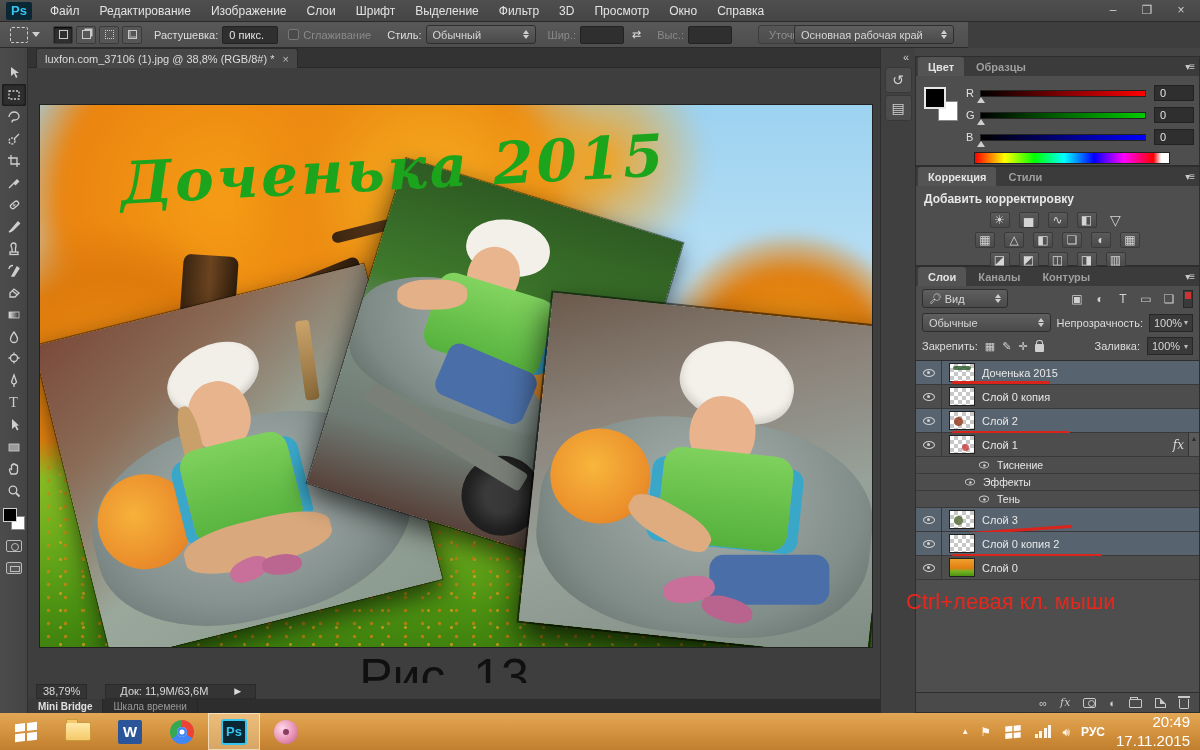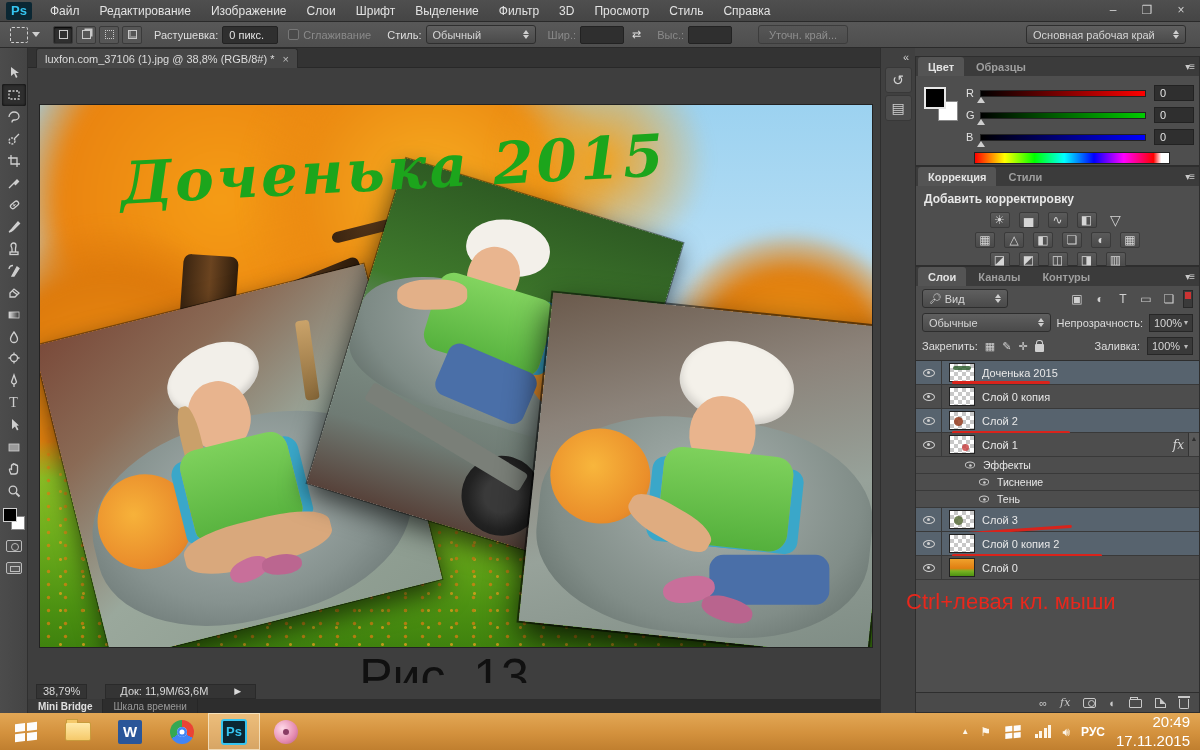--- a/index.html
+++ b/index.html
@@ -13,21 +13,21 @@
     display:flex; align-items:center; }
   .ps-logo { width:26px; height:18px; margin:0 8px 0 6px; background:#0b2733;
     color:#35c4f0; font-weight:bold; font-size:13px; display:flex; align-items:center;
     justify-content:center; border-radius:2px; }
   .menu-item { padding:0 10px; font-size:12px; color:#e3e3e3; cursor:default; }
   .win-controls { position:absolute; right:2px; top:0; display:flex; }
   .win-btn { width:34px; height:20px; display:flex; align-items:center; justify-content:center;
     color:#cfcfcf; font-size:12px; }
 
   
-  #optionsbar { position:absolute; left:0; top:22px; width:1200px; height:26px;
+  #optionsbar { position:absolute; left:0; top:22px; width:968px; height:26px;
     background:linear-gradient(#585858,#4e4e4e); border-bottom:1px solid #2a2a2a;
     display:flex; align-items:center; font-size:11px; }
   .opt-group { display:flex; align-items:center; margin-left:10px; }
   .tool-preview { width:18px; height:16px; border:1px dashed #cfcfcf; border-radius:2px; }
   .caret { width:0; height:0; border-left:4px solid transparent; border-right:4px solid transparent;
     border-top:5px solid #cfcfcf; margin-left:4px; }
   .mode-btn { width:20px; height:18px; margin-left:3px; border:1px solid #3a3a3a; border-radius:2px;
     background:#565656; display:flex; align-items:center; justify-content:center; }
   .mode-btn.active { background:#2f2f2f; box-shadow:inset 0 1px 2px #000; }
   .mode-glyph { width:9px; height:9px; border:1px solid #c9c9c9; }
@@ -218,21 +218,21 @@
     <div class="ps-logo">Ps</div>
     <span class="menu-item">Файл</span>
     <span class="menu-item">Редактирование</span>
     <span class="menu-item">Изображение</span>
     <span class="menu-item">Слои</span>
     <span class="menu-item">Шрифт</span>
     <span class="menu-item">Выделение</span>
     <span class="menu-item">Фильтр</span>
     <span class="menu-item">3D</span>
     <span class="menu-item">Просмотр</span>
-    <span class="menu-item">Стиль</span>
+    <span class="menu-item">Окно</span>
     <span class="menu-item">Справка</span>
     <div class="win-controls">
       <span class="win-btn">–</span>
       <span class="win-btn">❐</span>
       <span class="win-btn">×</span>
     </div>
   </div>
 
   <div id="optionsbar">
     <div class="opt-group">
@@ -647,29 +647,29 @@
             </span>
           <span class="lthumb">
               <span class="blobr" style="background:rgba(200,60,60,.8); width:7px; height:7px; left:12px; top:8px;"></span>
             </span>
           <span class="lname">Слой 1</span>
           <span class="fxbadge">fx</span>
           <span class="scrl">▲</span>
         </div>
 
         <div class="lrow sub">
+          <span style="width:62px;"></span>
+          <span class="eye" style="transform:scale(.85); margin-right:7px;"></span>
+          <span class="lname" style="font-size:10.5px;">Тиснение</span>
+        </div>
+
+        <div class="lrow sub">
           <span style="width:48px;"></span>
           <span class="eye" style="transform:scale(.85); margin-right:7px;"></span>
           <span class="lname" style="font-size:10.5px;">Эффекты</span>
-        </div>
-
-        <div class="lrow sub">
-          <span style="width:62px;"></span>
-          <span class="eye" style="transform:scale(.85); margin-right:7px;"></span>
-          <span class="lname" style="font-size:10.5px;">Тиснение</span>
         </div>
 
         <div class="lrow sub">
           <span style="width:62px;"></span>
           <span class="eye" style="transform:scale(.85); margin-right:7px;"></span>
           <span class="lname" style="font-size:10.5px;">Тень</span>
         </div>
 
         <div class="lrow sel">
           <span class="eyebox">

